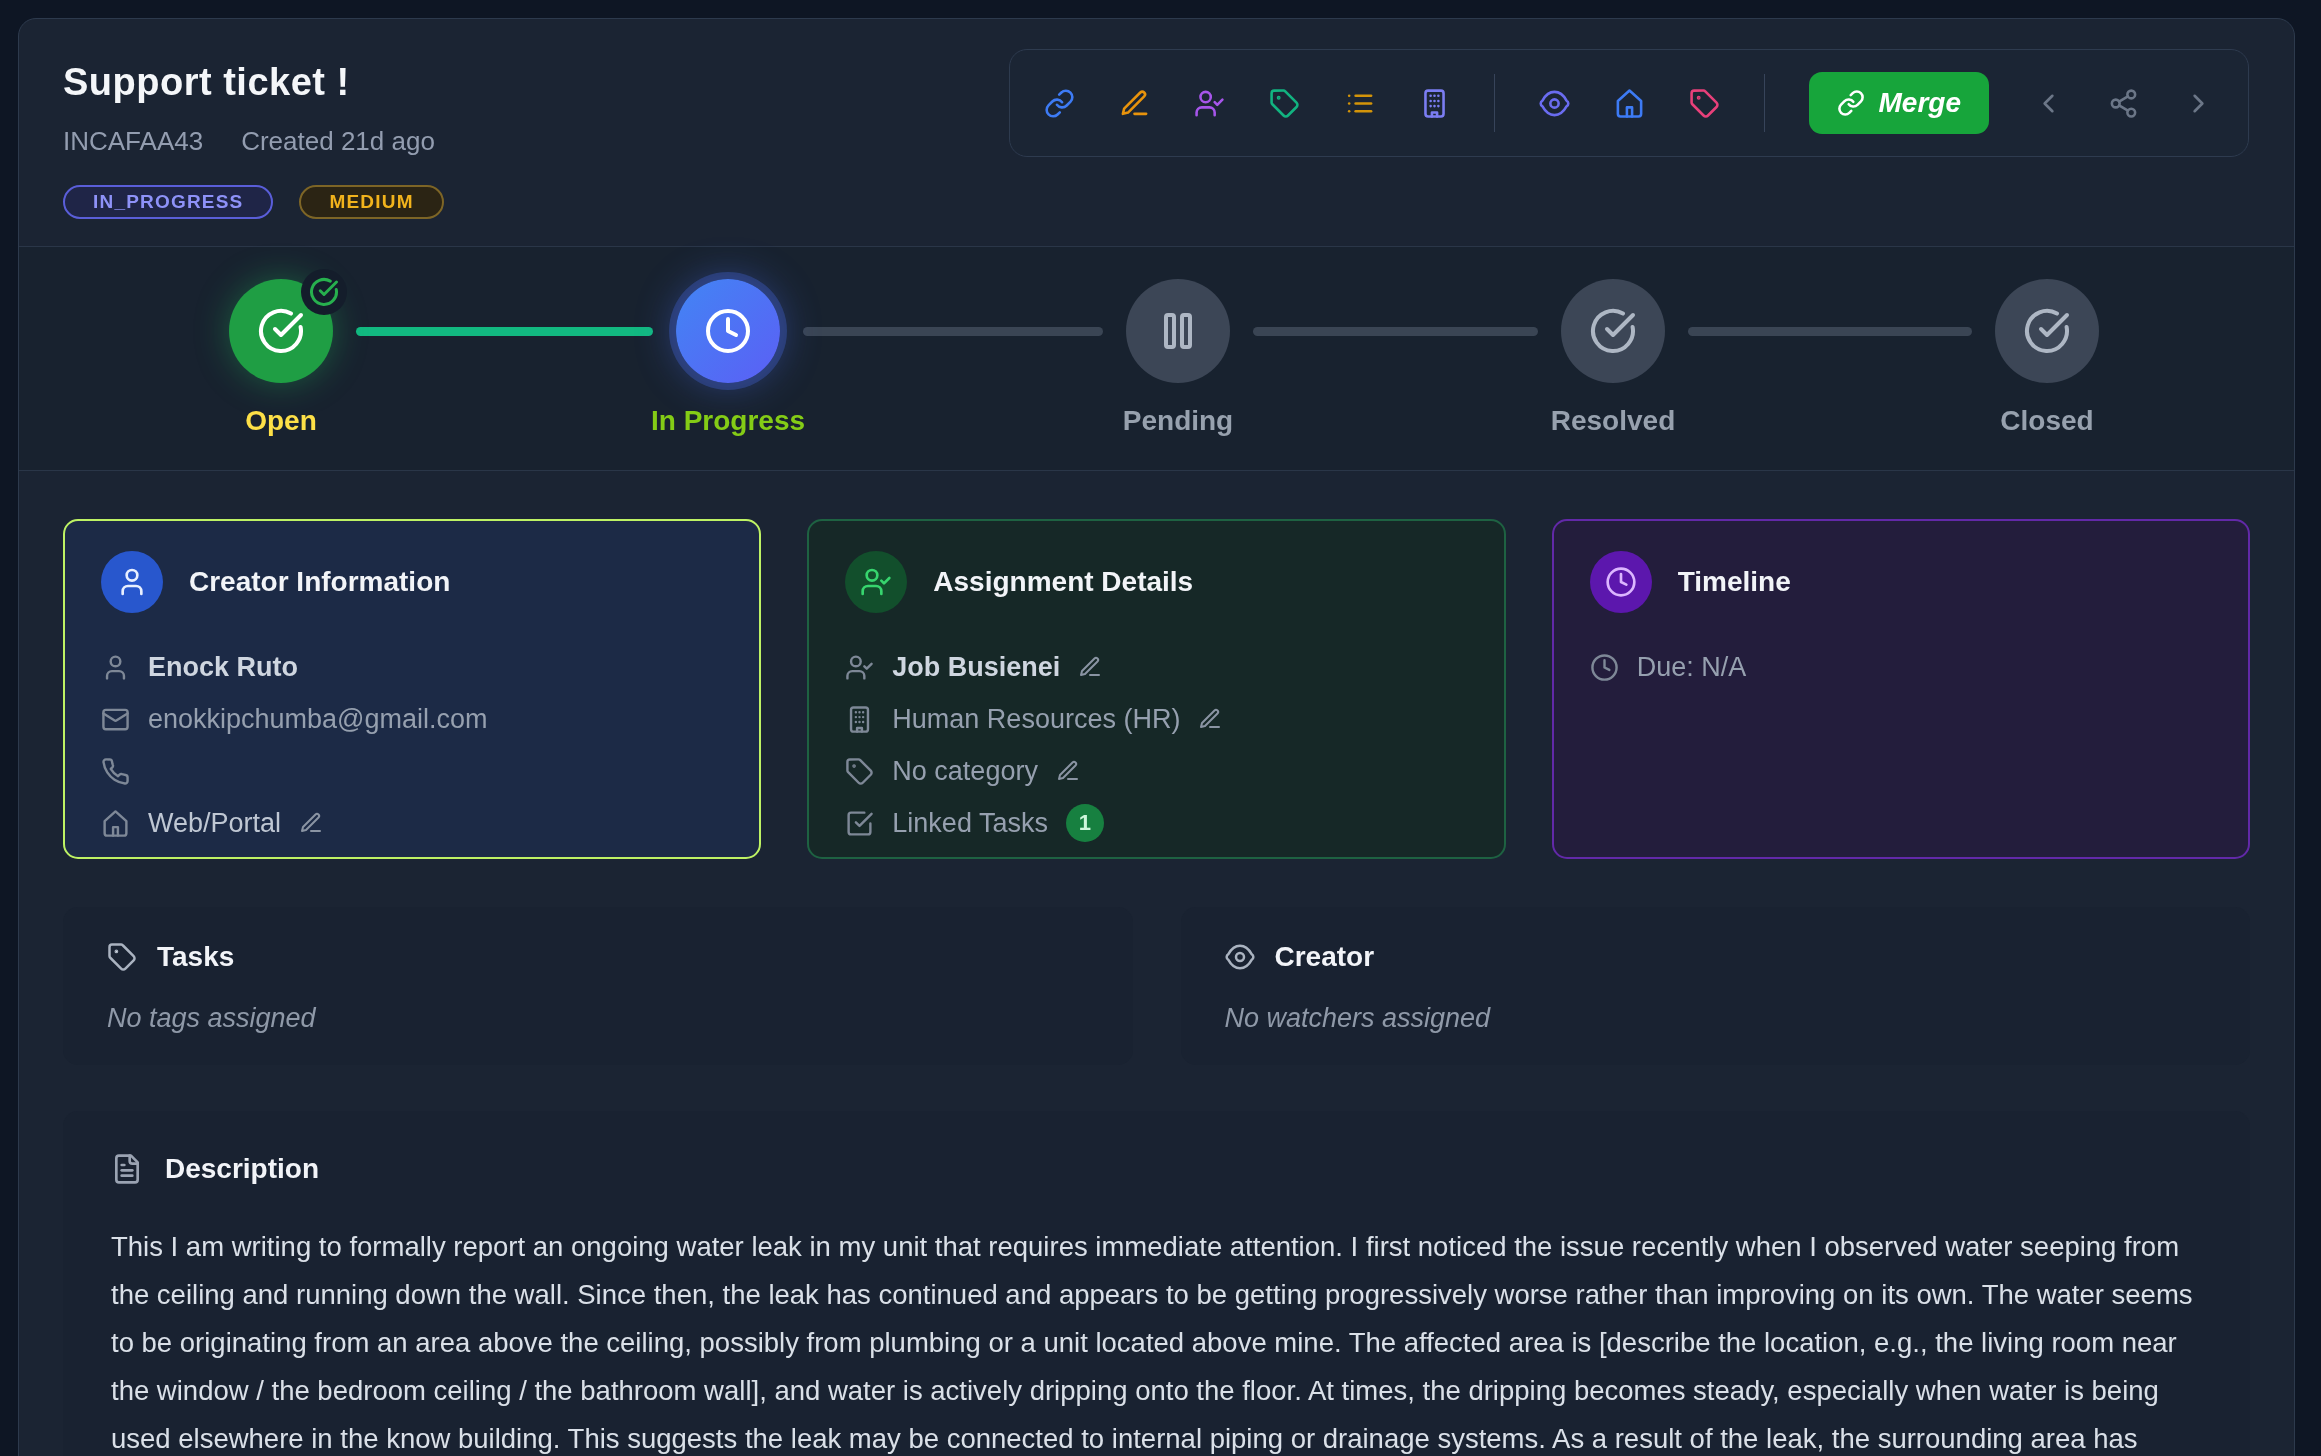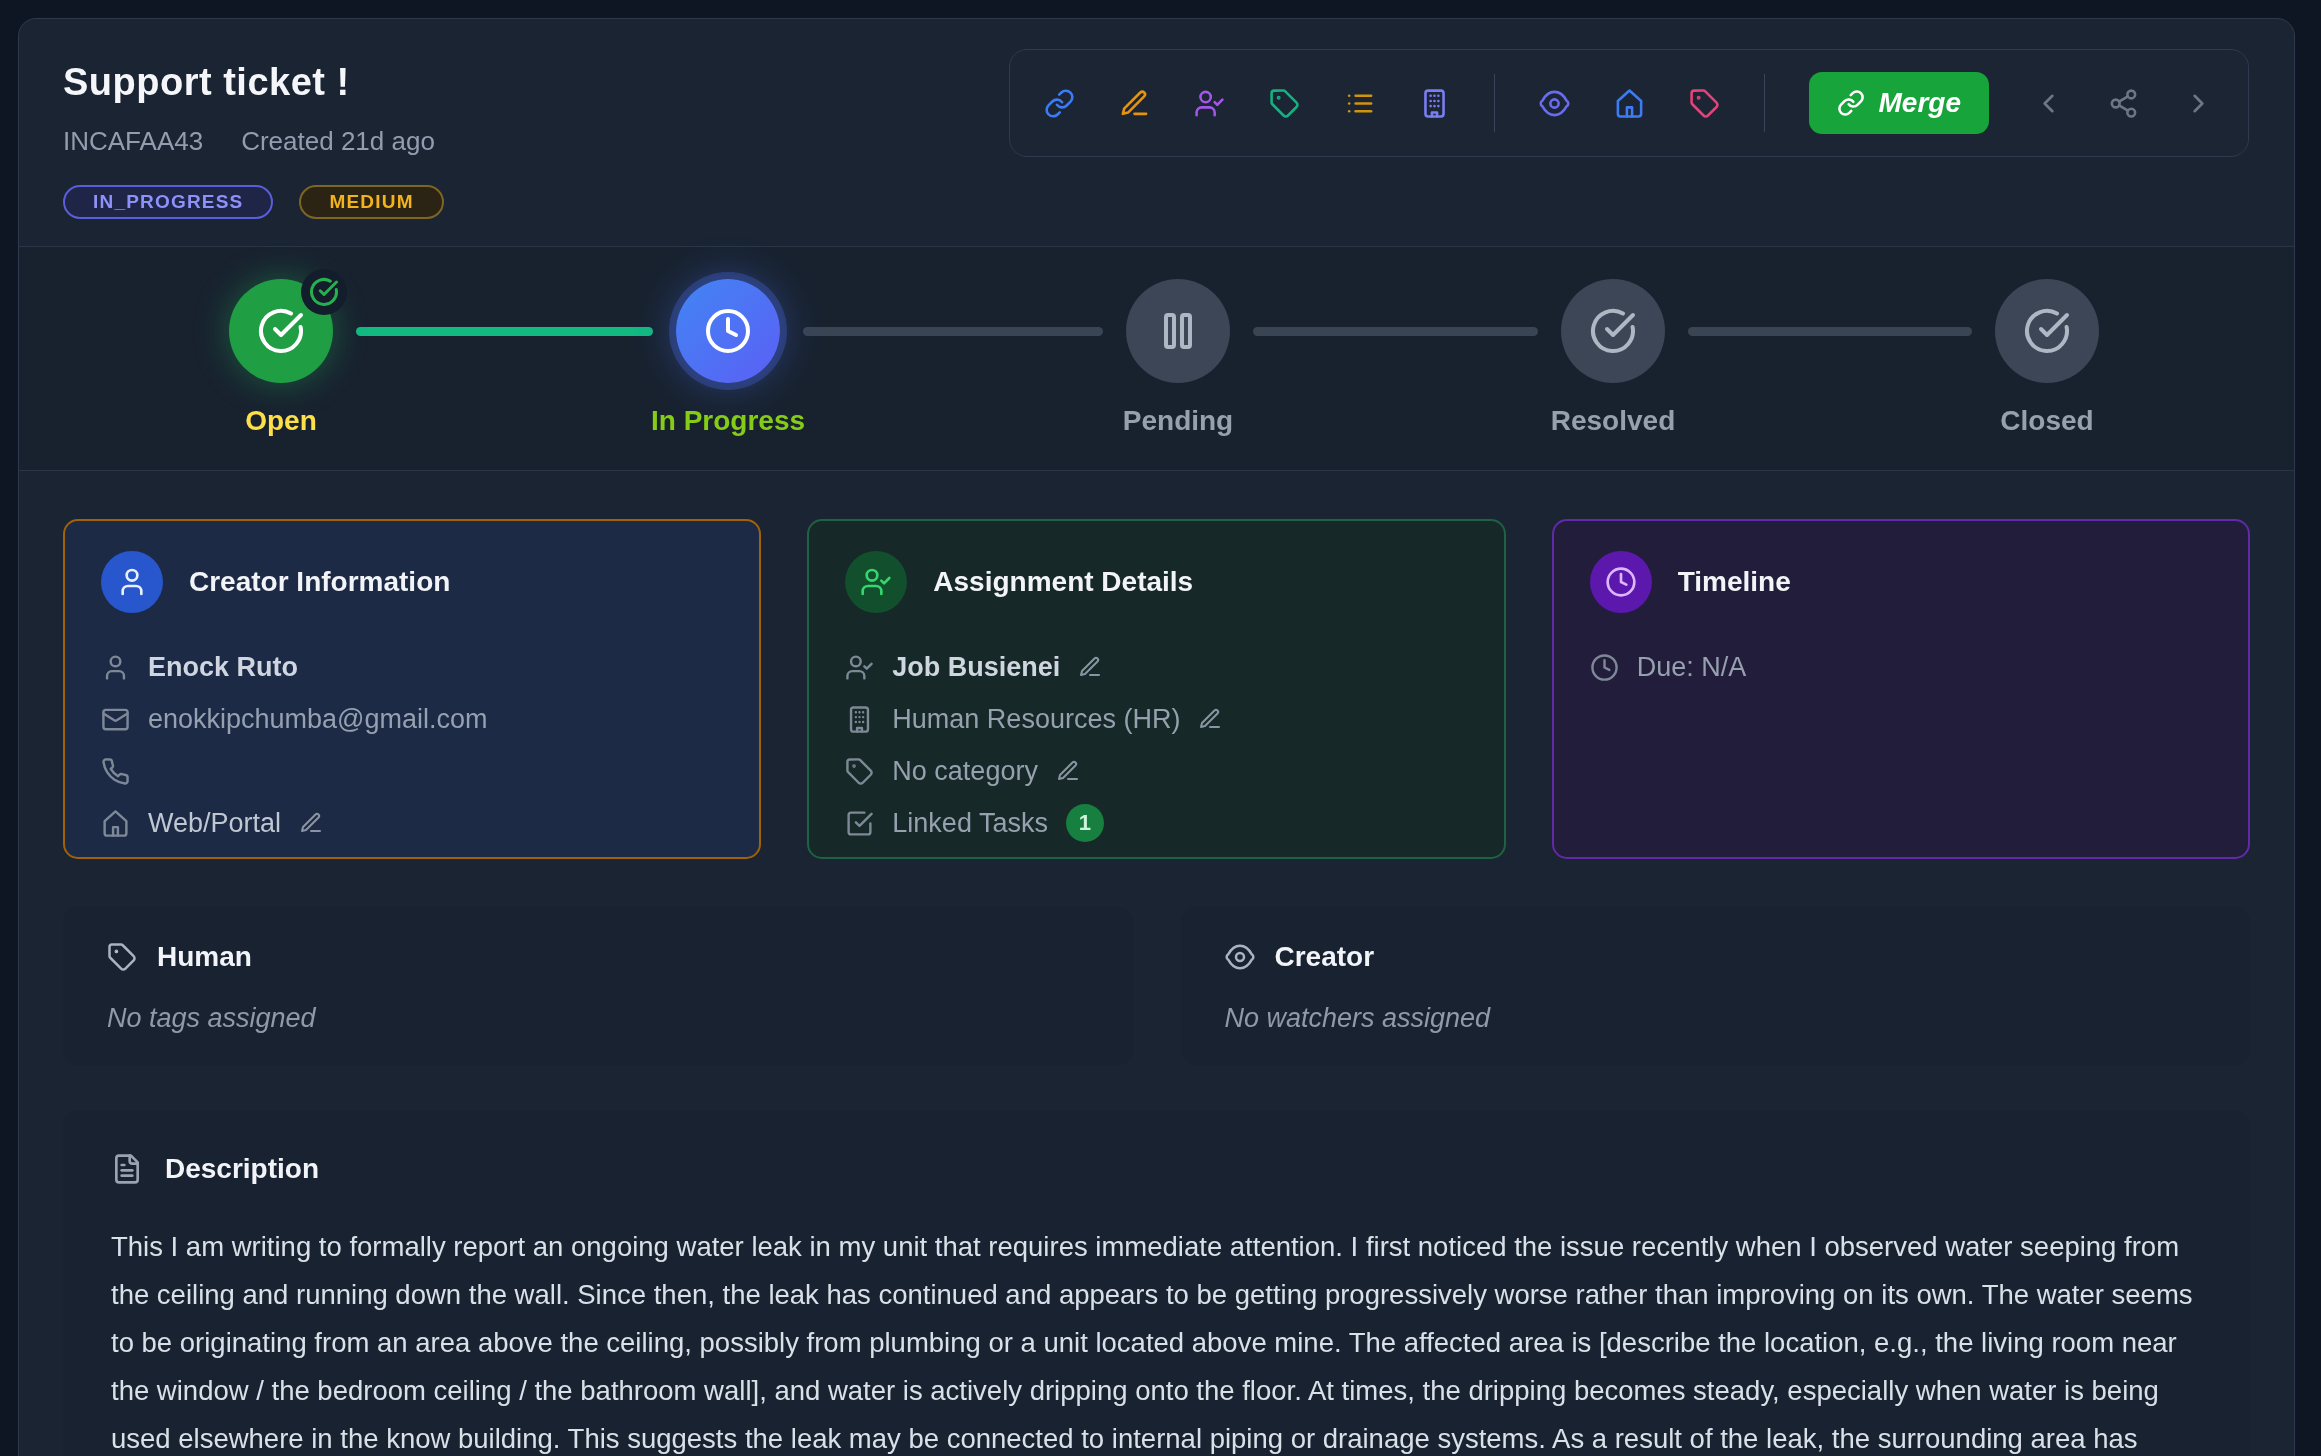--- a/index.html
+++ b/index.html
@@ -67,21 +67,21 @@
   .step-label { position:absolute; top:158px; font-size:28px; font-weight:700; transform:translateX(-50%); white-space:nowrap; }
   .lbl-open{color:#fde047}.lbl-current{color:#84cc16}.lbl-todo{color:#97a1ae}
   .conn { position:absolute; top:80px; height:9px; border-radius:5px; }
   .conn-active{background:#12b981}.conn-idle{background:#3a4554}
   
   .content { padding:48px 44px; }
   .cards-row { display:flex; gap:46px; }
   .card {
     flex:1; height:340px; border-radius:15px; padding:30px 36px; position:relative;
   }
-  .card-creator { background:#1c2a46; border:2px solid #a16207; }
+  .card-creator { background:#1c2a46; border:2px solid #bef264; }
   .card-assign  { background:#162827; border:2px solid #1e6242; }
   .card-timeline{ background:#231d3c; border:2px solid #6229a8; }
   .card-head { display:flex; align-items:center; gap:26px; }
   .card-head-ic { width:62px; height:62px; border-radius:50%; display:flex; align-items:center; justify-content:center; }
   .card-head-ic svg { width:32px; height:32px; fill:none; stroke-width:2; stroke-linecap:round; stroke-linejoin:round; }
   .hi-creator { background:#2857cd; } .hi-creator svg { stroke:#e8efff; }
   .hi-assign  { background:#124f2c; } .hi-assign  svg { stroke:#37d56e; }
   .hi-timeline{ background:#5c17ad; } .hi-timeline svg { stroke:#dcb6ff; }
   .card-title { font-size:28px; font-weight:700; color:#f2f4f8; }
   .rows { margin-top:28px; }
@@ -400,21 +400,21 @@
       </div>
     </div>
 
     <div class="mini-row">
       <div class="mini-card">
         <div class="mini-head">
           <svg viewBox="0 0 24 24">
               <path d="M12.6 2.6A2 2 0 0 0 11.2 2H4a2 2 0 0 0-2 2v7.2a2 2 0 0 0 .6 1.4l8.7 8.7a2.4 2.4 0 0 0 3.4 0l6.6-6.6a2.4 2.4 0 0 0 0-3.4Z"></path>
               <circle cx="7.5" cy="7.5" r=".5" fill="currentColor"></circle>
             </svg>
-          <span class="mini-title">Human</span>
+          <span class="mini-title">Tasks</span>
         </div>
         <div class="mini-empty">No tags assigned</div>
       </div>
       <div class="mini-card">
         <div class="mini-head">
           <svg viewBox="0 0 24 24">
               <path d="M12 3c4 0 7.5 3.4 9.3 6.7a2.6 2.6 0 0 1 0 4.6C19.5 17.6 16 21 12 21s-7.5-3.4-9.3-6.7a2.6 2.6 0 0 1 0-4.6C4.5 6.4 8 3 12 3Z"></path>
               <circle cx="12" cy="12" r="3.2"></circle>
             </svg>
           <span class="mini-title">Creator</span>

